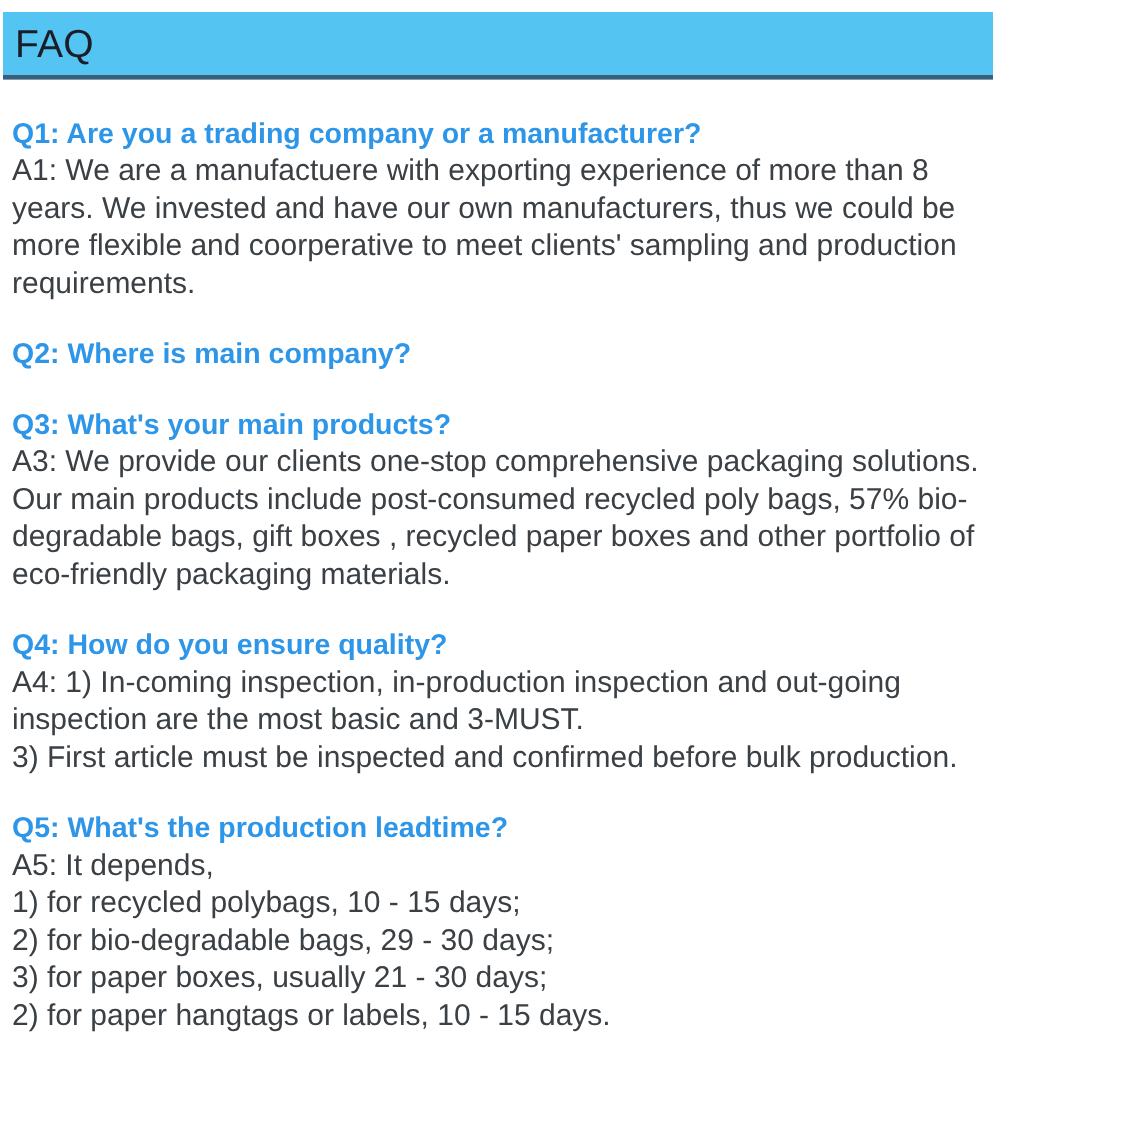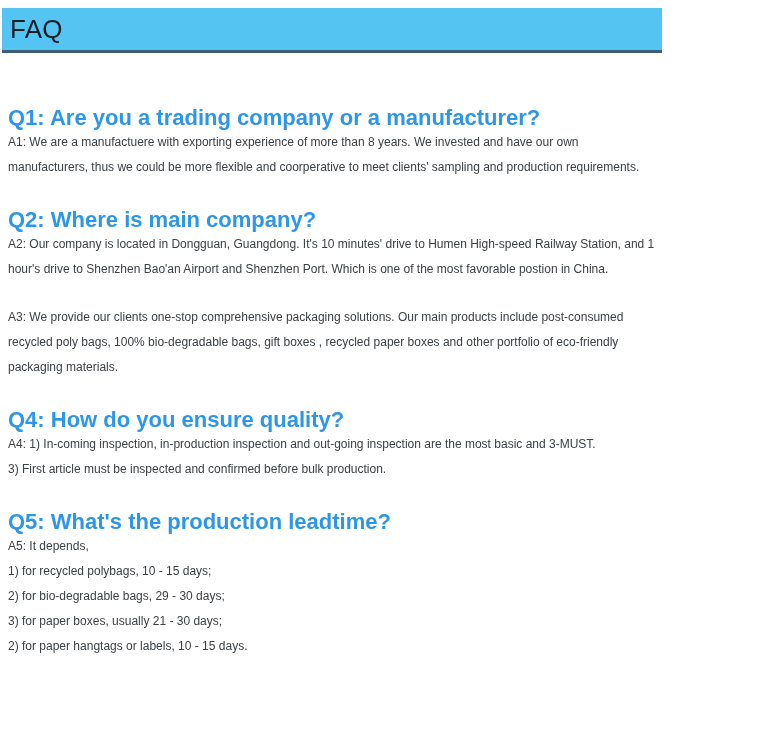--- a/index.html
+++ b/index.html
@@ -29,28 +29,27 @@
     color: #1b1e26;
     letter-spacing: 0.2px;
   }
   .faq-list {
     padding: 25px 12px 0 8px;
   }
   .faq-section {
     margin-bottom: 23px;
   }
   .faq-question {
-    font-size: 22px;
+    font-size: 19px;
     font-weight: 700;
     line-height: 24px;
     color: #2e96e8;
-    margin-top: 28px;
   }
   .faq-answer {
-    font-size: 12px;
+    font-size: 20px;
     line-height: 25px;
     color: #3b4045;
   }
   .faq-answer-line {
     min-height: 25px;
   }
 </style>
 </head>
 <body>
 
@@ -64,28 +63,26 @@
 
     <div class="faq-section">
       <div class="faq-question">Q1: Are you a trading company or a manufacturer?</div>
       <div class="faq-answer">
         <div class="faq-answer-line">A1: We are a manufactuere with exporting experience of more than 8 years. We invested and have our own manufacturers, thus we could be more flexible and coorperative to meet clients' sampling and production requirements.</div>
       </div>
     </div>
 
     <div class="faq-section">
       <div class="faq-question">Q2: Where is main company?</div>
-      <div class="faq-answer">
-        <div class="faq-answer-line">A2: Our company is located in Dongguan, Guangdong. It's 10 minutes' drive to Humen High-speed Railway Station, and 1 hour's drive to Shenzhen Bao'an Airport and Shenzhen Port. Which is one of the most favorable postion in China.</div>
-      </div>
     </div>
 
     <div class="faq-section">
+      <div class="faq-question">Q3: What's your main products?</div>
       <div class="faq-answer">
-        <div class="faq-answer-line">A3: We provide our clients one-stop comprehensive packaging solutions. Our main products include post-consumed recycled poly bags, 100% bio-degradable bags, gift boxes , recycled paper boxes and other portfolio of eco-friendly packaging materials.</div>
+        <div class="faq-answer-line">A3: We provide our clients one-stop comprehensive packaging solutions. Our main products include post-consumed recycled poly bags, 57% bio-degradable bags, gift boxes , recycled paper boxes and other portfolio of eco-friendly packaging materials.</div>
       </div>
     </div>
 
     <div class="faq-section">
       <div class="faq-question">Q4: How do you ensure quality?</div>
       <div class="faq-answer">
         <div class="faq-answer-line">A4: 1) In-coming inspection, in-production inspection and out-going inspection are the most basic and 3-MUST.</div>
         <div class="faq-answer-line">3) First article must be inspected and confirmed before bulk production.</div>
       </div>
     </div>

